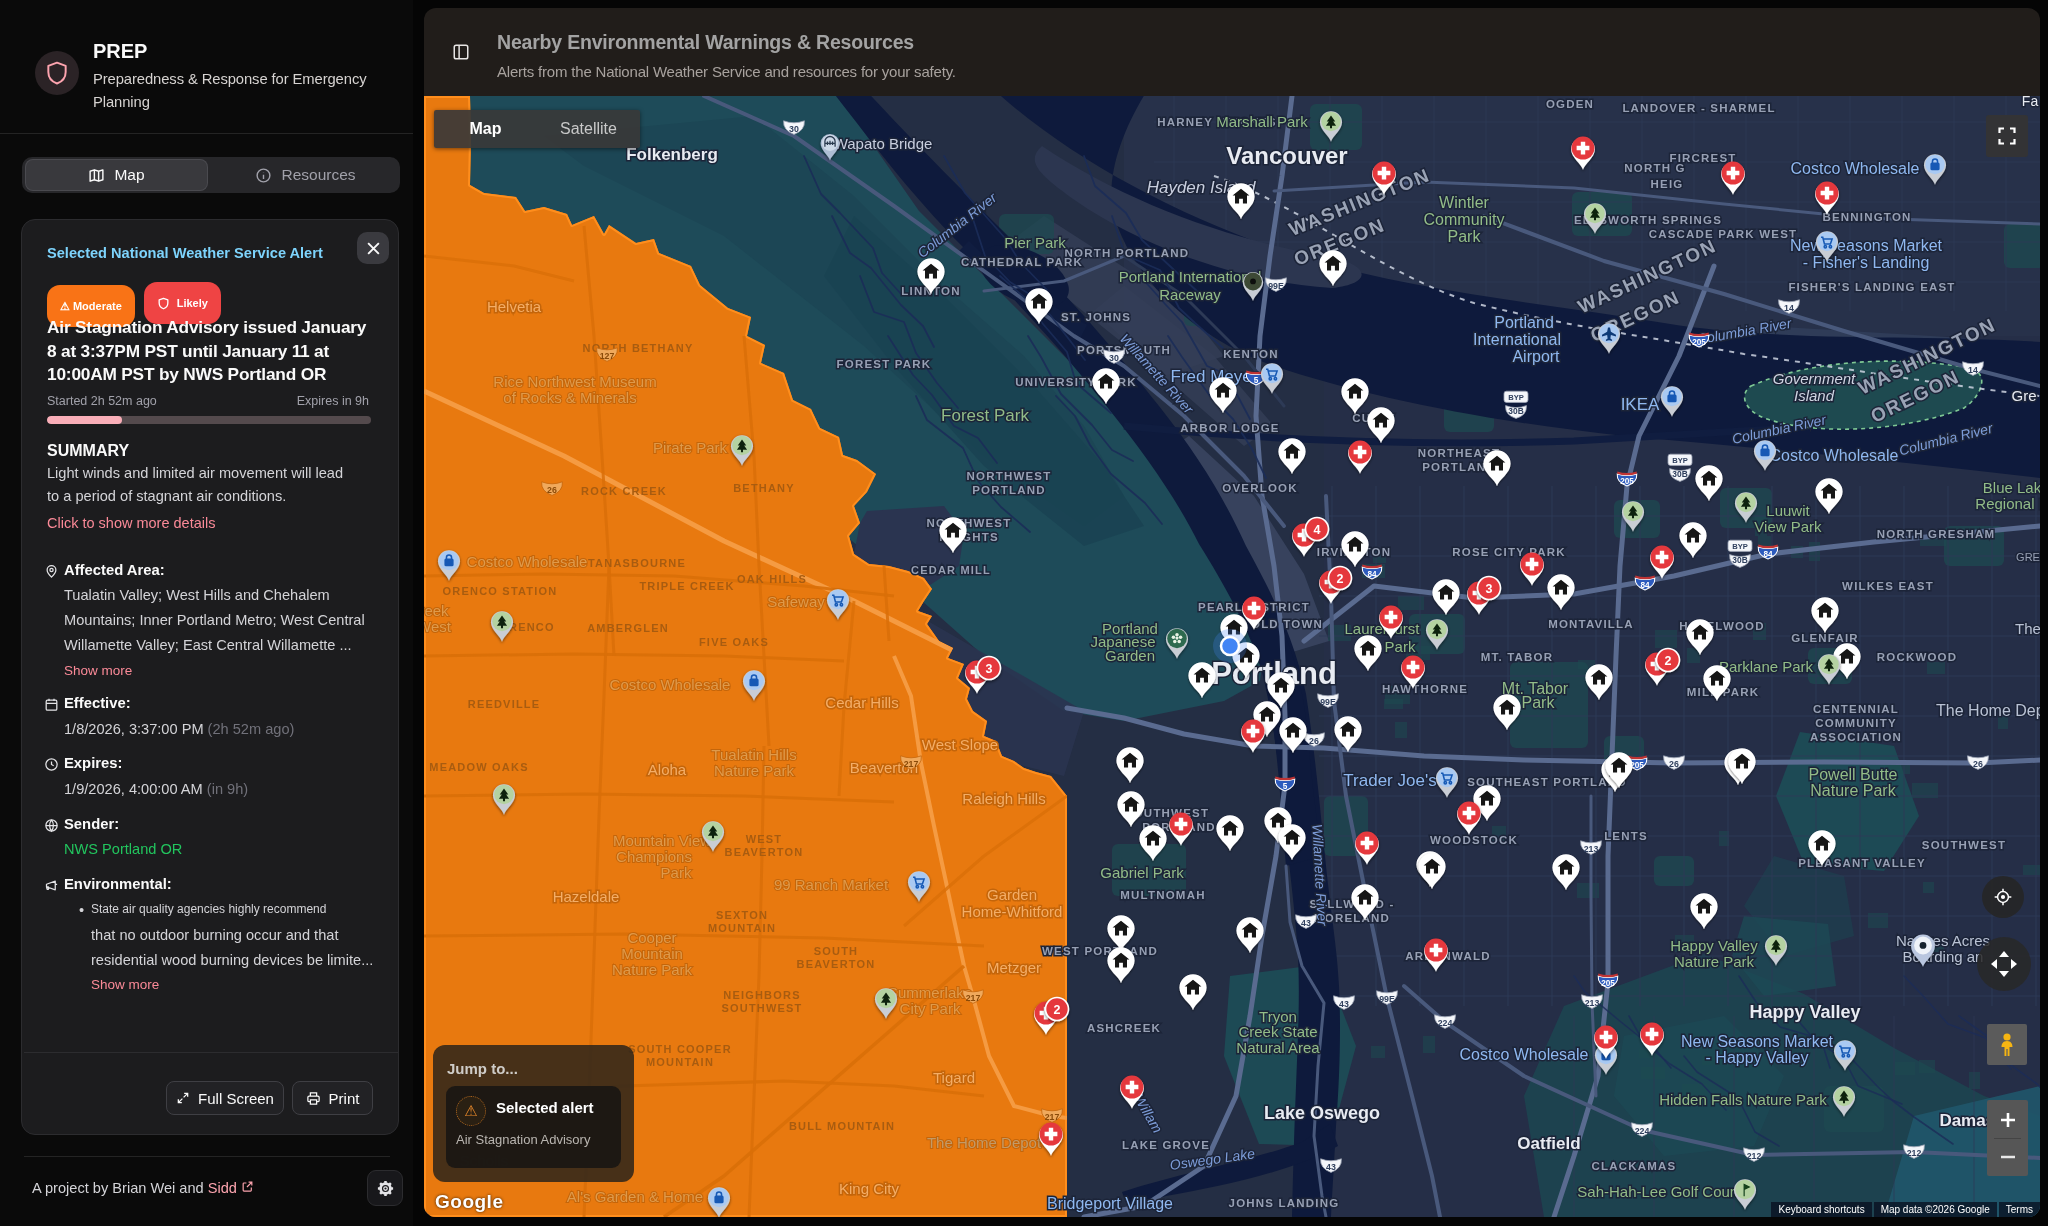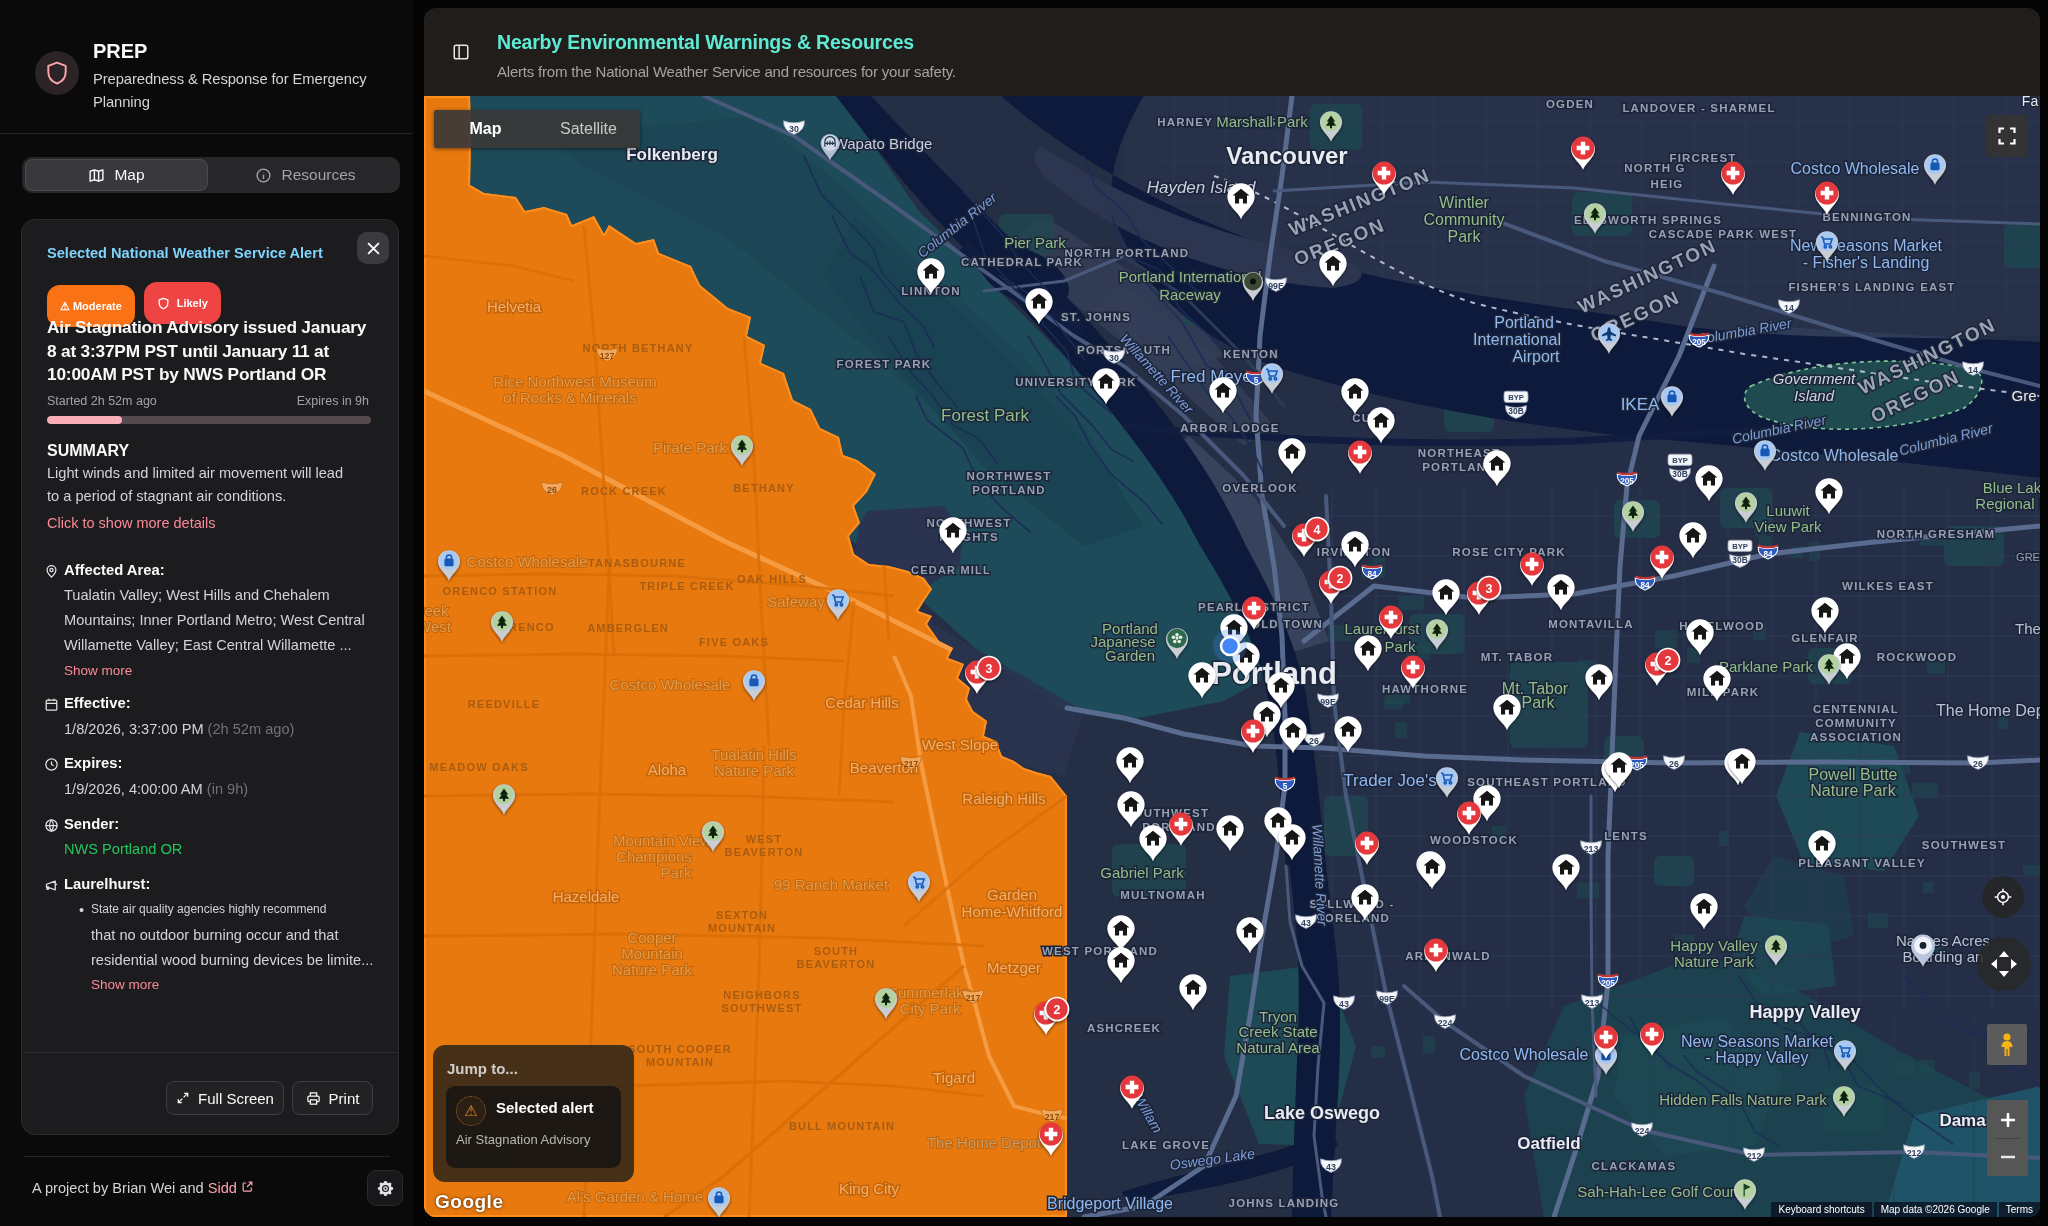--- a/index.html
+++ b/index.html
@@ -15,21 +15,21 @@
 #card{position:absolute;left:21px;top:219px;width:378px;height:916px;background:#1c1c1e;border:1px solid #2c2c2f;border-radius:14px}
 .badge{display:inline-flex;align-items:center;gap:7px;height:42px;padding:0 13px;border-radius:13px;color:#fff;font-size:11px;font-weight:bold}
 .pbar{position:absolute;left:25px;top:196px;width:324px;height:8px;border-radius:4px;background:#544a4d;overflow:hidden}
 .pbar i{display:block;width:75px;height:8px;background:#f9aeb8;border-radius:4px}
 .pink{color:#fda4af}
 .gry{color:#71717a}
 .btn{position:absolute;height:34px;border-radius:8px;background:#222225;border:1px solid #3f3f44;color:#fafafa;font-size:15px;display:flex;align-items:center;justify-content:center;gap:8px}
 #gear{position:absolute;left:367px;top:1170px;width:36px;height:36px;border-radius:9px;background:#18181b;border:1px solid #2c2c2f;display:flex;align-items:center;justify-content:center}
 
 #panel{position:absolute;left:424px;top:8px;width:1616px;height:1209px;background:#211d1a;border-radius:12px;overflow:hidden}
-.ph-t{position:absolute;left:73px;top:23px;font-size:19.5px;font-weight:bold;color:#5eead4;letter-spacing:-0.2px}
+.ph-t{position:absolute;left:73px;top:23px;font-size:19.5px;font-weight:bold;color:#a3a3a3;letter-spacing:-0.2px}
 .ph-s{position:absolute;left:73px;top:55px;font-size:15px;color:#a8a29e;letter-spacing:-0.2px}
 #map{position:absolute;left:0;top:88px;width:1616px;height:1121px;background:#242e44}
 
 #mstoggle{position:absolute;left:10px;top:14px;height:38px;display:flex;background:rgba(56,56,56,.92);border-radius:2px;color:#fff;box-shadow:0 1px 4px rgba(0,0,0,.5)}
 #mstoggle div{width:103px;display:flex;align-items:center;justify-content:center;font-size:16px}
 #fsbtn{position:absolute;left:1562px;top:19px;width:42px;height:42px;background:rgba(52,52,52,.95);border-radius:3px;display:flex;align-items:center;justify-content:center}
 #jump{position:absolute;left:9px;top:949px;width:201px;height:137px;background:rgba(48,37,26,.88);border-radius:12px;color:#d6d3d1}
 #jumpin{position:absolute;left:13px;top:41px;width:175px;height:82px;background:rgba(26,23,20,.92);border-radius:9px}
 #glogo{position:absolute;left:11px;top:1095px;color:#fff;font-size:19px;font-weight:bold;letter-spacing:.5px;text-shadow:0 0 3px rgba(0,0,0,.8)}
 #attr{position:absolute;right:0px;top:1106px;height:15px;display:flex;color:#fff;font-size:10px;align-items:center}
@@ -101,21 +101,21 @@
       <div class="abs" style="left:42px;top:561px;font-size:14.6px;color:#d4d4d8;font-weight:normal;white-space:nowrap;">1/9/2026, 4:00:00 AM <span class="gry">(in 9h)</span></div>
       <div class="abs" style="left:22px;top:598px"><svg width="15" height="15" viewBox="0 0 24 24" fill="none" stroke="#e4e4e7" stroke-width="2">
           <circle cx="12" cy="12" r="9"></circle>
           <path d="M3 12 H21 M12 3 C8 8 8 16 12 21 C16 16 16 8 12 3"></path>
         </svg></div>
       <div class="abs" style="left:42px;top:596px;font-size:14.8px;color:#fafafa;font-weight:bold;white-space:nowrap;">Sender:</div>
       <div class="abs" style="left:42px;top:621px;font-size:14.6px;color:#22c55e;font-weight:normal;white-space:nowrap;">NWS Portland OR</div>
       <div class="abs" style="left:22px;top:658px"><svg width="15" height="15" viewBox="0 0 24 24" fill="none" stroke="#e4e4e7" stroke-width="2" stroke-linejoin="round">
           <path d="M4 10 V14 L18 19 V5 Z M4 14 H7 V18 H5 Z M18 10 H21"></path>
         </svg></div>
-      <div class="abs" style="left:42px;top:656px;font-size:14.8px;color:#fafafa;font-weight:bold;white-space:nowrap;">Laurelhurst:</div>
+      <div class="abs" style="left:42px;top:656px;font-size:14.8px;color:#fafafa;font-weight:bold;white-space:nowrap;">Environmental:</div>
       <div class="abs" style="left:57px;top:682px;font-size:14.6px;color:#d4d4d8;font-weight:normal;white-space:nowrap;">•</div>
       <div class="abs" style="left:69px;top:682px;font-size:12px;color:#d4d4d8;font-weight:normal;white-space:nowrap;">State air quality agencies highly recommend</div>
       <div class="abs" style="left:69px;top:707px;font-size:14.6px;color:#d4d4d8;font-weight:normal;white-space:nowrap;">that no outdoor burning occur and that</div>
       <div class="abs" style="left:69px;top:732px;font-size:14.6px;color:#d4d4d8;font-weight:normal;white-space:nowrap;">residential wood burning devices be limite...</div>
       <div class="abs" style="left:69px;top:757px;font-size:13.5px;color:#fb8a98;font-weight:normal;white-space:nowrap;">Show more</div>
   <div class="abs" style="left:2px;top:832px;width:374px;border-top:1px solid #2c2c2f"></div>
   <div class="btn" style="left:144px;top:861px;width:118px"><svg width="14" height="14" viewBox="0 0 24 24" fill="none" stroke="#fafafa" stroke-width="2.2">
           <path d="M14 4 H20 V10 M20 4 L13 11 M10 20 H4 V14 M4 20 L11 13"></path>
         </svg>Full Screen</div>
   <div class="btn" style="left:270px;top:861px;width:81px"><svg width="15" height="15" viewBox="0 0 24 24" fill="none" stroke="#fafafa" stroke-width="2">

